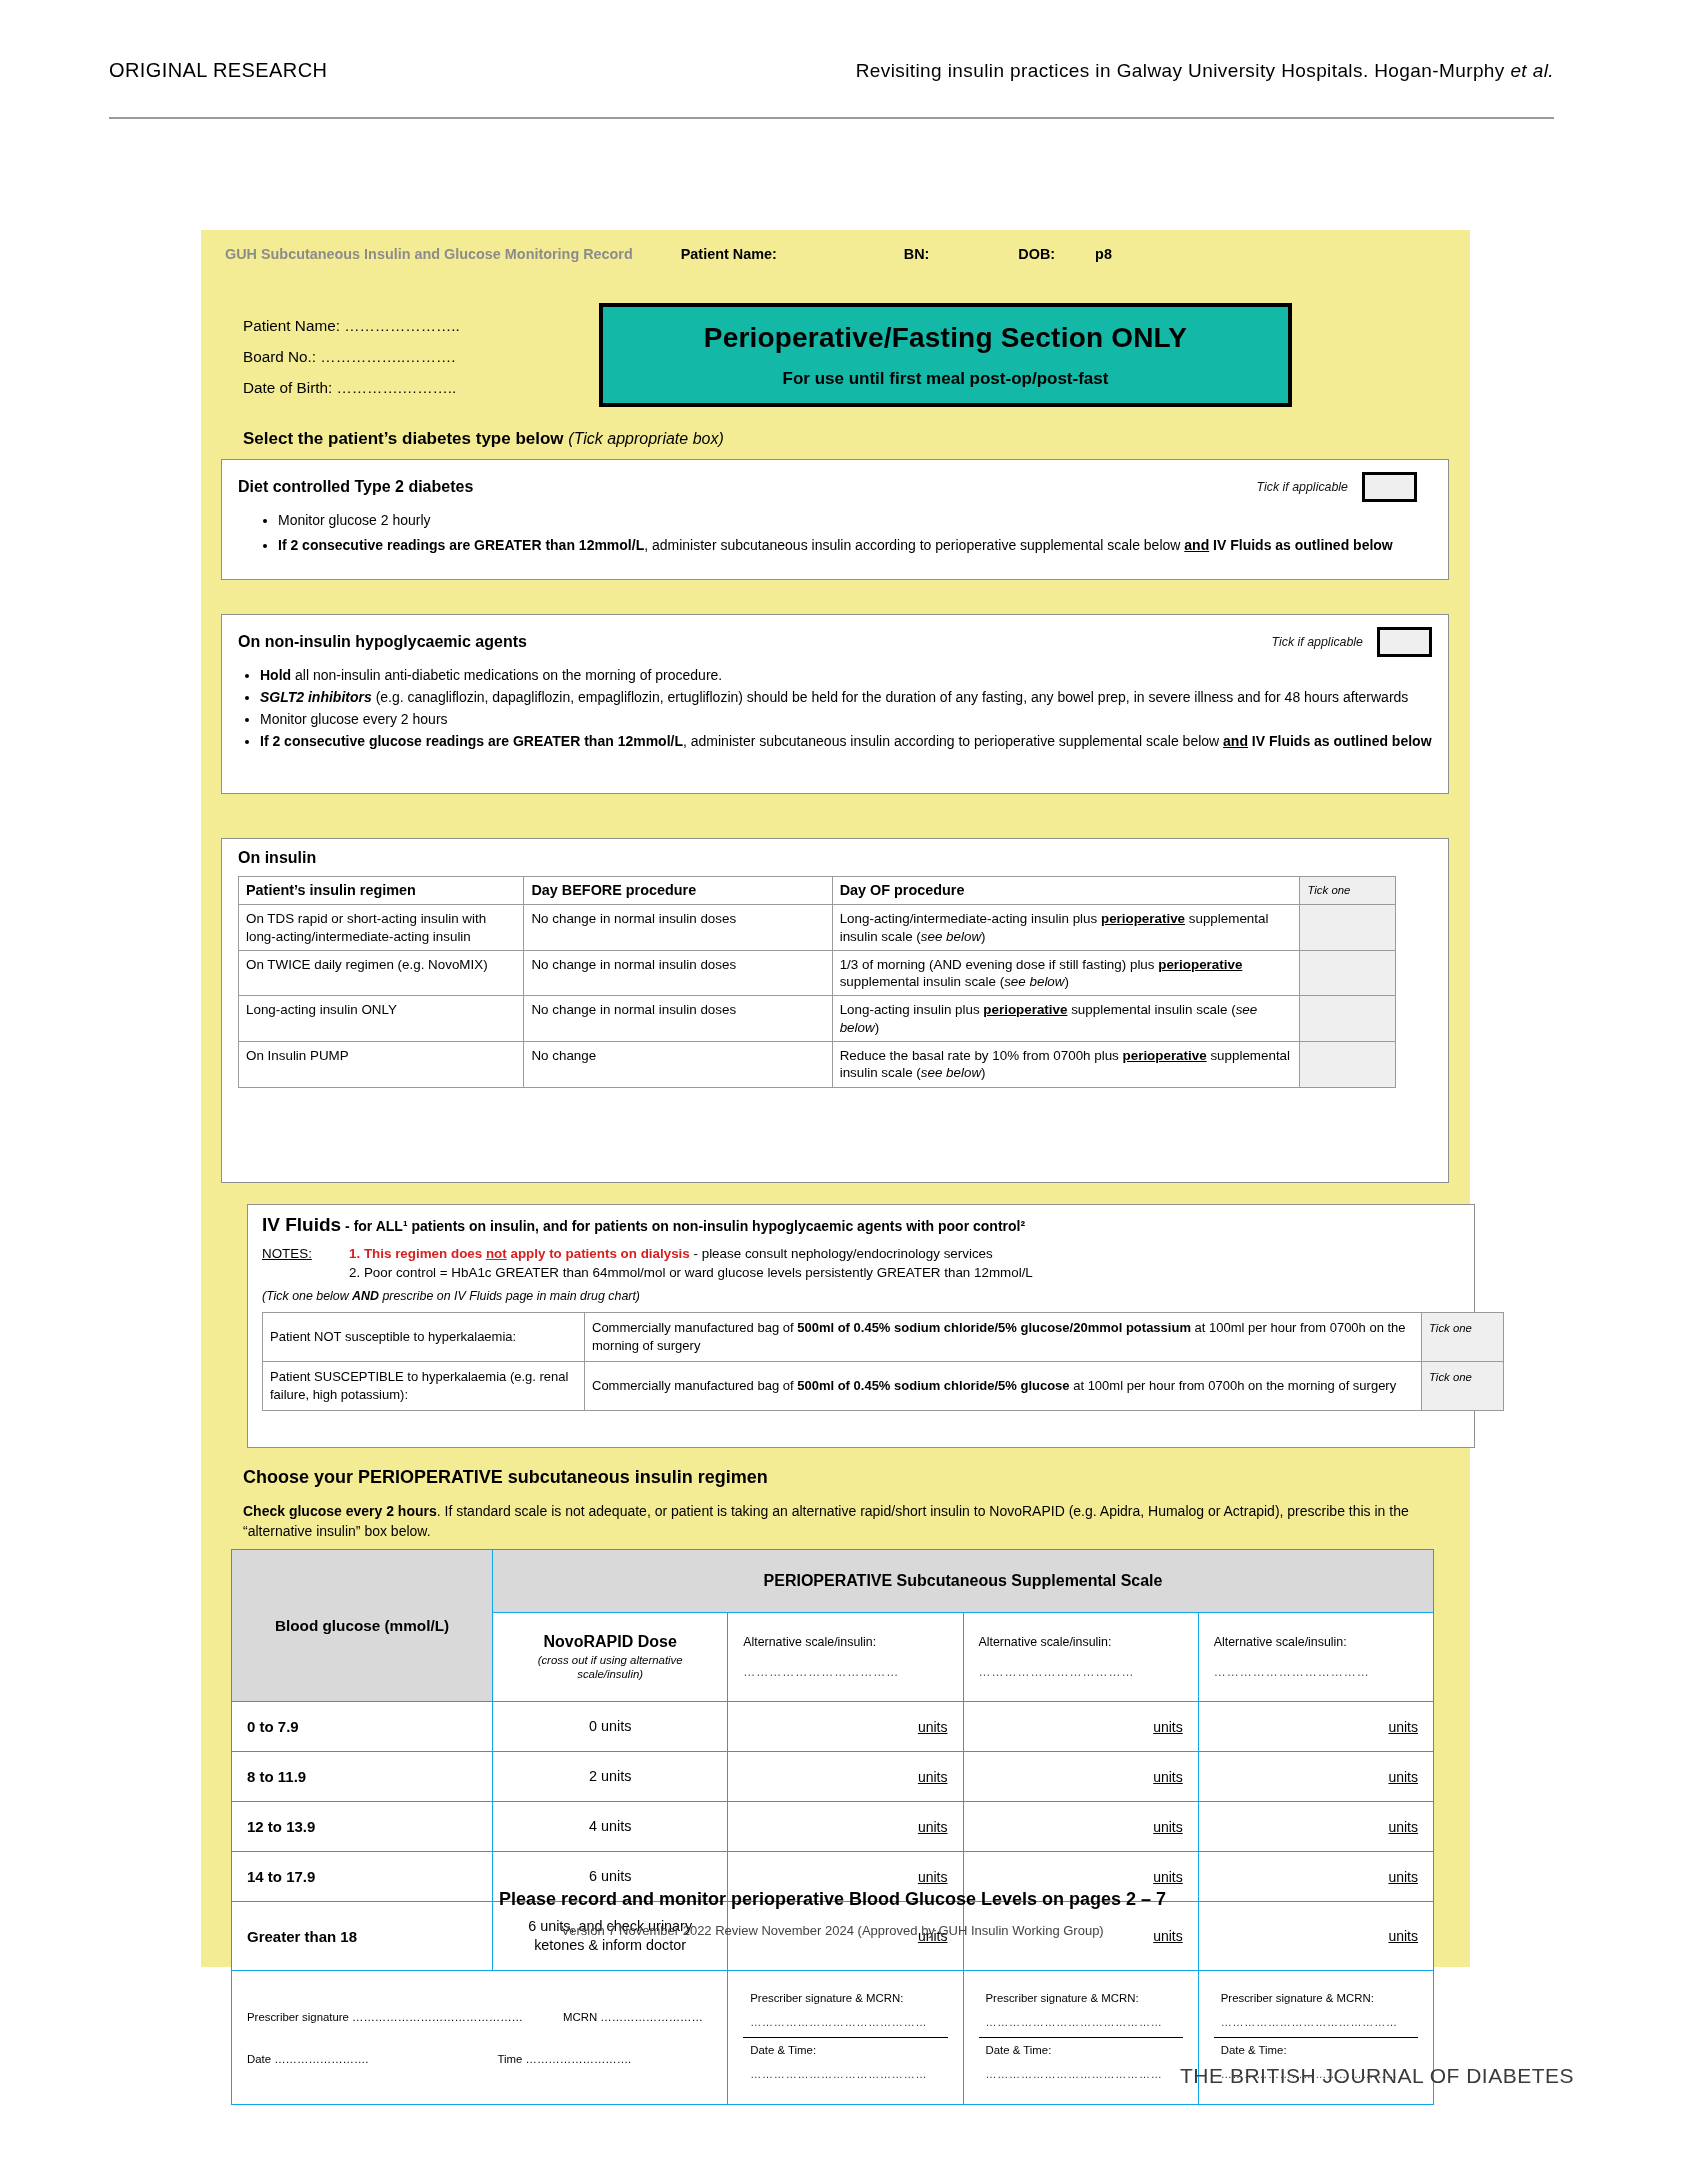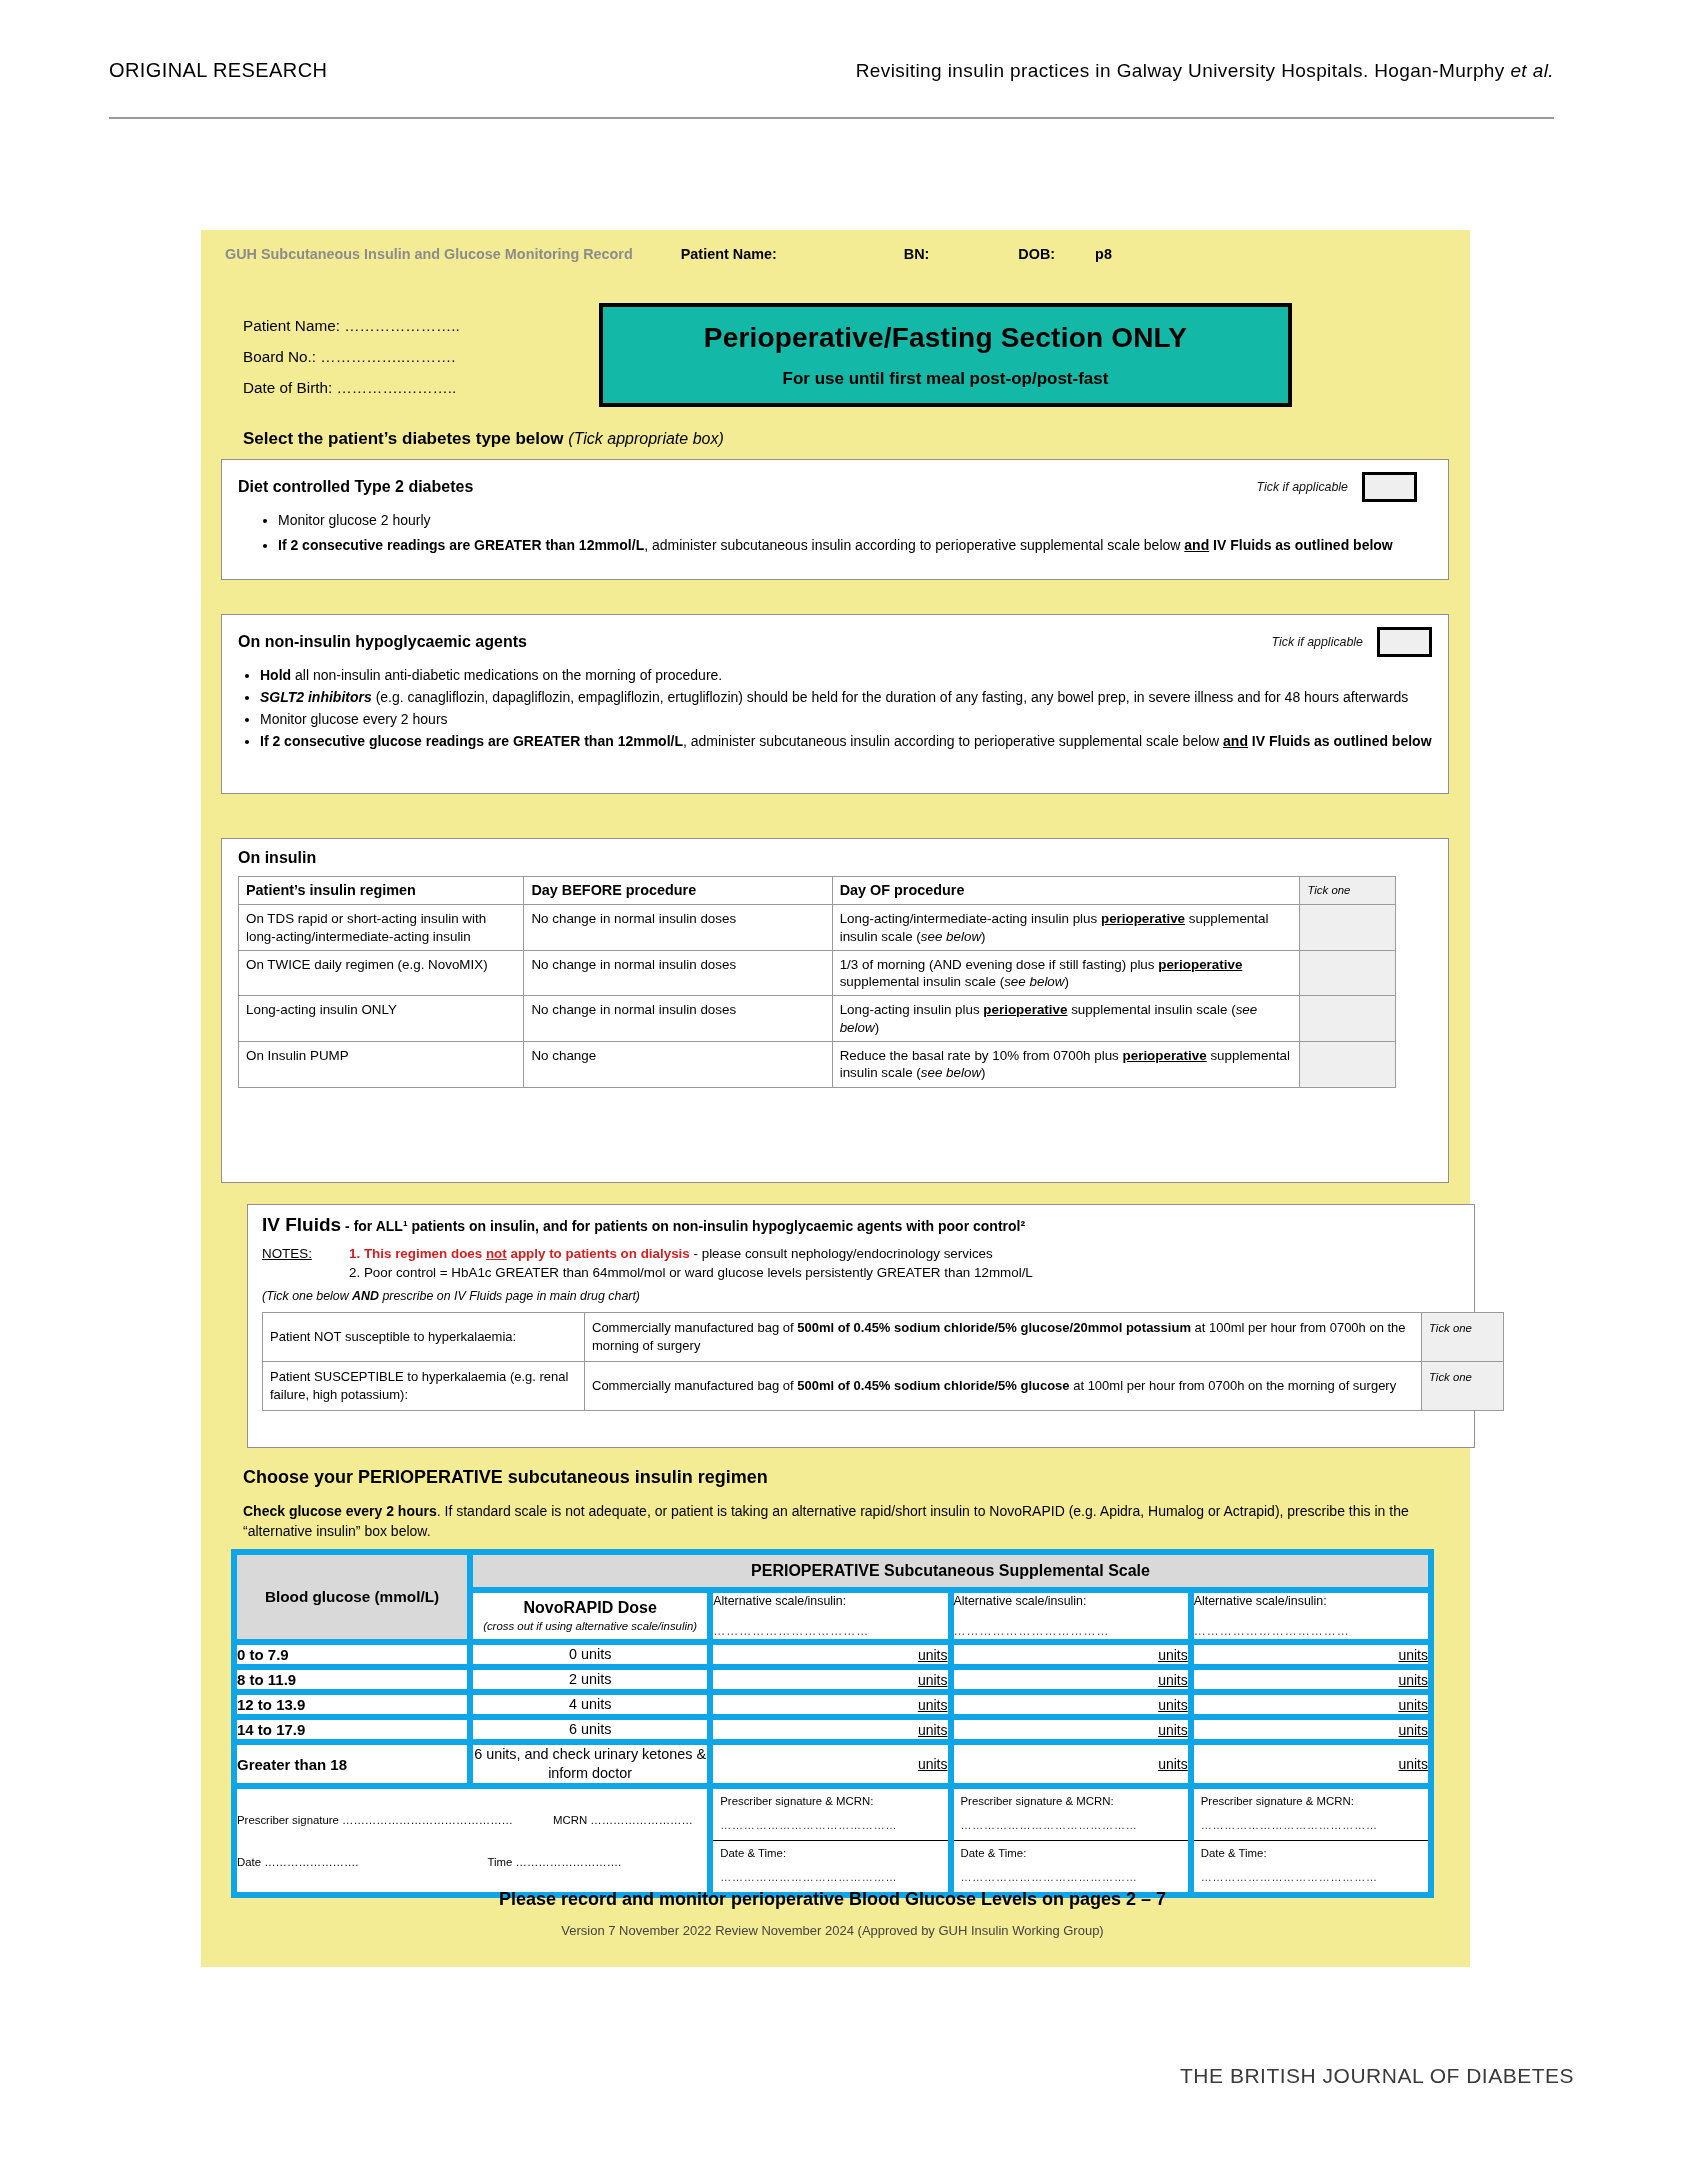--- a/index.html
+++ b/index.html
@@ -114,21 +114,21 @@
   table.iv td{border:1px solid #9a9a9a;padding:6px 7px;vertical-align:middle;line-height:18px;}
   table.iv td.tick{background:#efefef;font-style:italic;font-size:11.4px;vertical-align:top;text-align:left;}
 
   
   .choose-h{position:absolute;left:243px;top:1467px;font-size:18px;font-weight:bold;}
   .choose-p{position:absolute;left:243px;top:1501px;width:1193px;font-size:14px;line-height:20px;}
 
   
   .scale-wrap{position:absolute;left:231px;top:1549px;width:1203px;}
   table.scale{border-collapse:collapse;width:1203px;table-layout:fixed;background:#fff;}
-  table.scale td,table.scale th{border:6px solid #0ea5e9;padding:0;vertical-align:middle;}
+  table.scale td,table.scale th{border:1px solid #0ea5e9;padding:15px;vertical-align:middle;}
   .sc-grey{background:#d9d9d9;}
   .sc-banner{font-weight:bold;font-size:16px;text-align:center;padding:7px 0;}
   .bg-head{font-weight:bold;font-size:15.3px;text-align:center;padding:0 6px;}
   .nd-head{text-align:center;padding:5px 6px;}
   .nd-head .t{font-weight:bold;font-size:16px;}
   .nd-head .s{font-style:italic;font-size:11.4px;line-height:14px;margin-top:2px;}
   .alt-head{font-size:12.4px;padding:5px 6px;vertical-align:top;line-height:16px;}
   .alt-head .dots{display:block;margin-top:14px;color:#555;font-size:12px;letter-spacing:1px;}
   td.bgcell{font-weight:bold;font-size:15px;padding:7px 0 7px 14px;}
   td.dose{text-align:center;font-size:14.4px;padding:7px 6px;line-height:19px;}

